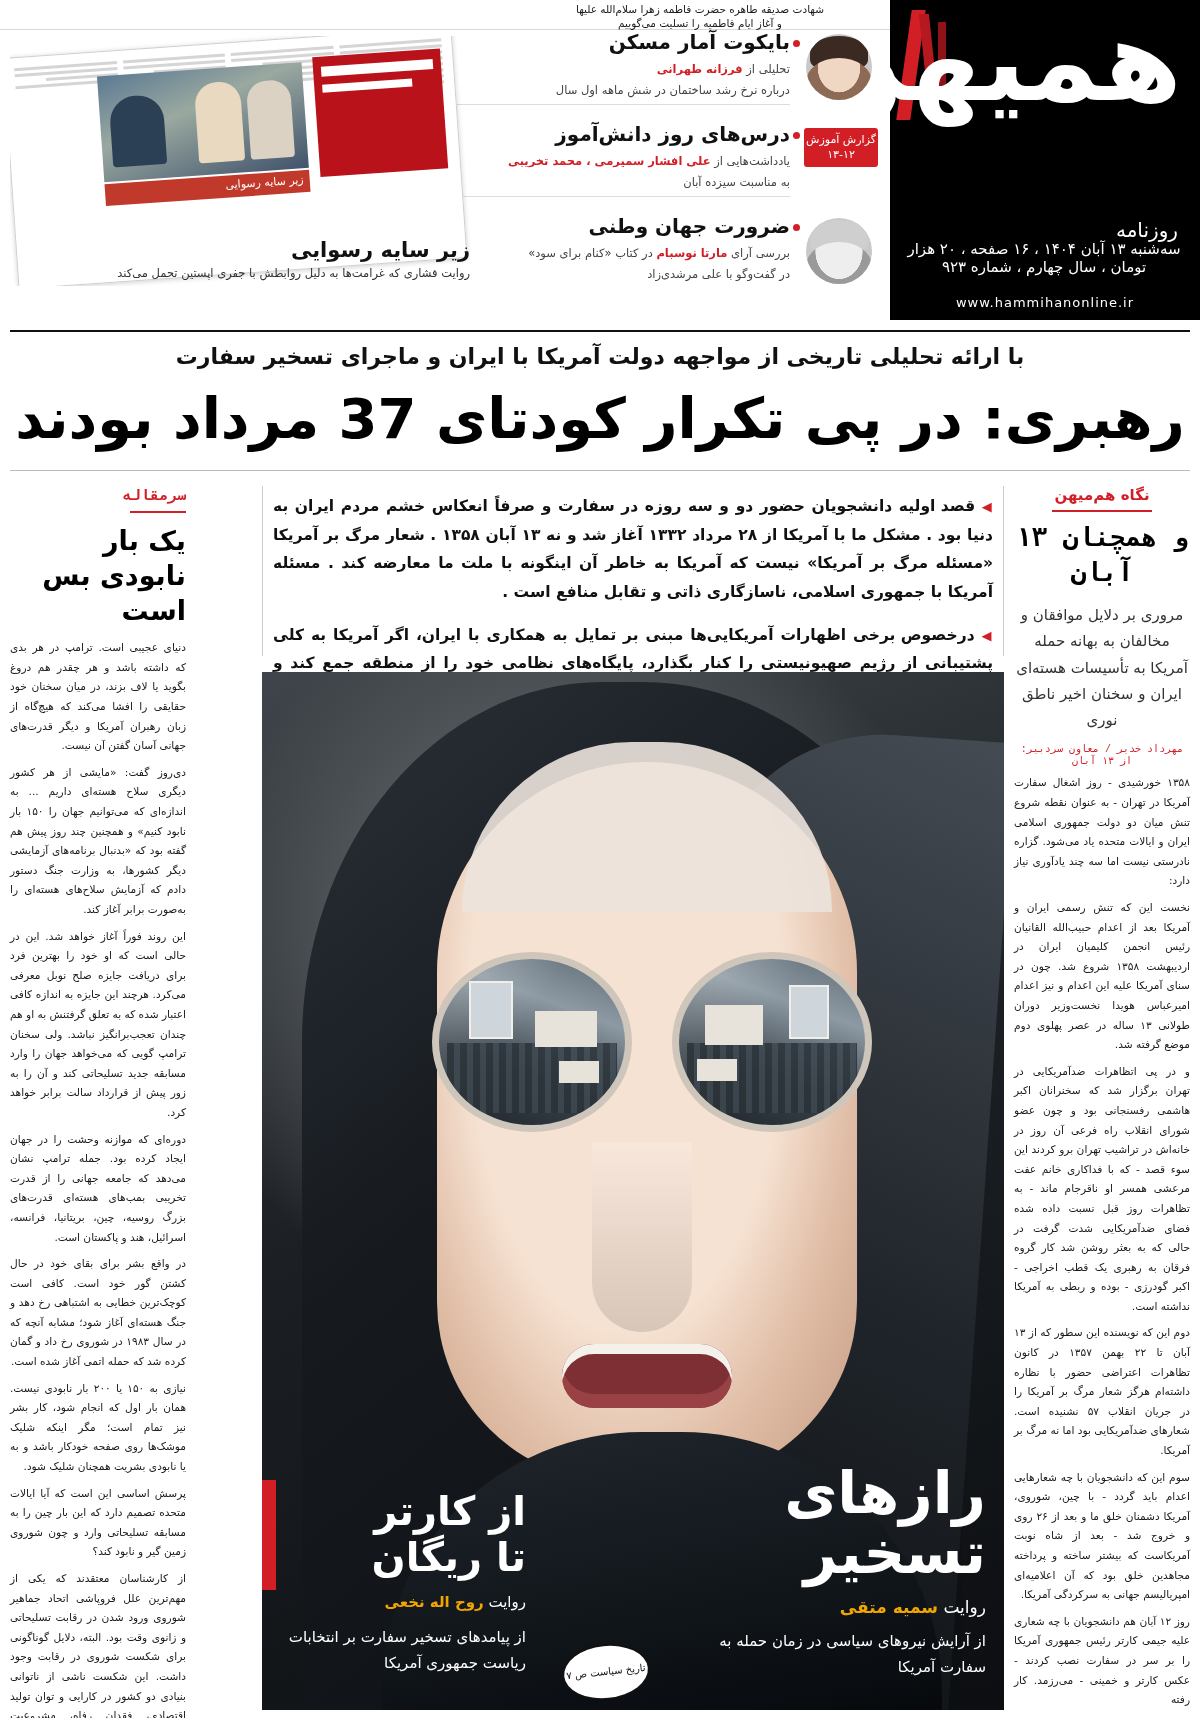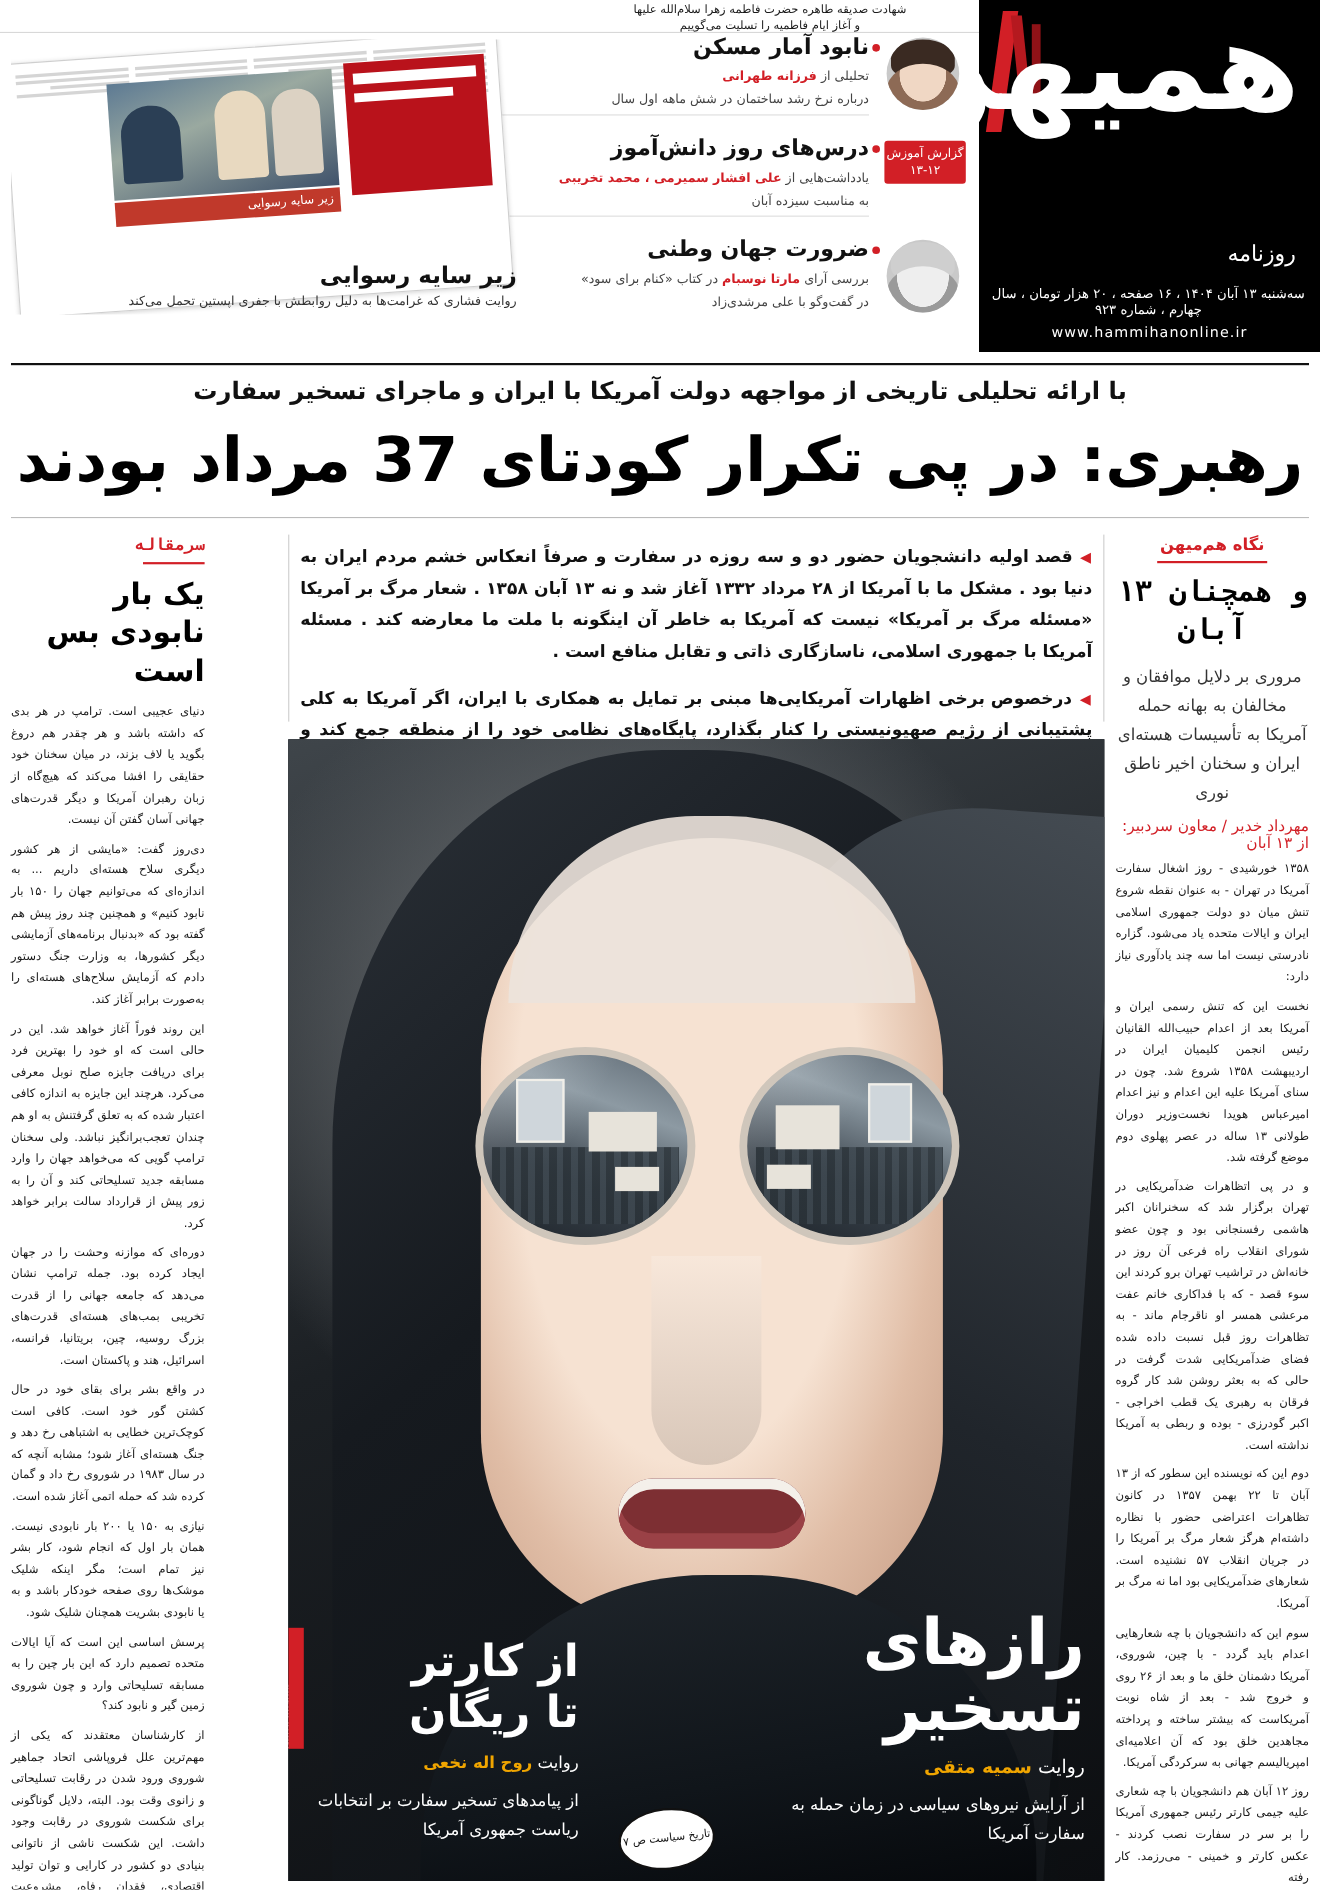--- a/index.html
+++ b/index.html
@@ -53,22 +53,22 @@
     transform: skewX(-8deg);
   }
   .masthead-ribbon .r2 {
     position:absolute; left:26px; top:4px; width:10px; height:96px; background:#b5191f;
     transform: skewX(6deg);
   }
   .masthead-ribbon .r3 {
     position:absolute; left:40px; top:12px; width:8px; height:70px; background:#8f1217;
   }
   .masthead-dateline {
-    position: absolute; right: 10px; bottom: 32px; left: 8px;
-    text-align: center; font-size: 12px; color: #fff; direction: rtl;
+    position: absolute; right: 10px; bottom: 44px; left: 8px;
+    text-align: center; font-size: 15px; color: #fff; direction: rtl;
   }
   .masthead-url {
     position: absolute; right: 0; bottom: 10px; left: 0;
     text-align: center; font-size: 13px; color: #fff;
     letter-spacing: 1px;
   }
 
   
   .teasers {
     position: absolute; top: 30px; right: 320px; width: 430px; height: 285px;
@@ -208,21 +208,21 @@
     direction: rtl; text-align: center;
   }
   .col-right .tag { color:#d21f26; font-size: 15px; font-weight: bold; }
   .col-right .tag-rule { border-top: 2px solid #d21f26; width: 100px; margin: 6px auto 10px auto;}
   .col-right h2 {
     margin: 10px 0 10px 0; font-size: 26px; font-weight: bold; line-height: 1.35; color:#000;font-family:Liberation Mono, monospace;
   }
   .col-right .dek {
     font-size: 15px; line-height: 1.75; color:#333; margin-bottom: 10px;
   }
-  .col-right .byline { font-size: 14px; color:#d21f26; text-align: right; margin-bottom: 6px;}
+  .col-right .byline { font-size: 10px; color:#d21f26; text-align: center; margin-bottom: 6px; font-family: Liberation Mono, monospace;}
   .col-right .body {
     font-size: 10.6px; line-height: 1.85; text-align: justify; color:#1a1a1a;
   }
   .col-right .body p { margin: 0 0 7px 0; }
 
   
   .photo {
     position: absolute; top: 672px; right: 196px; width: 742px; height: 1038px;
     overflow: hidden;
     background: #0b0f14;
@@ -346,21 +346,21 @@
   </div>
 
   <div class="teasers">
 
     <div class="teaser">
       <div class="teaser-avatar">
         <div class="hair"></div>
           <div class="face"></div>
       </div>
       <div class="teaser-dot"></div>
-      <div class="teaser-title">نابود آمار مسکن</div>
+      <div class="teaser-title">بایکوت آمار مسکن</div>
       <div class="teaser-sub">
         <span>تحلیلی از</span>
         <span class="red">فرزانه طهرانی</span>
       </div>
       <div class="teaser-sub">درباره نرخ رشد ساختمان در شش ماهه اول سال</div>
       <div class="teaser-rule"></div>
     </div>
 
     <div class="teaser">
       <div class="teaser-badge">گزارش آموزش ۱۲-۱۳</div>

